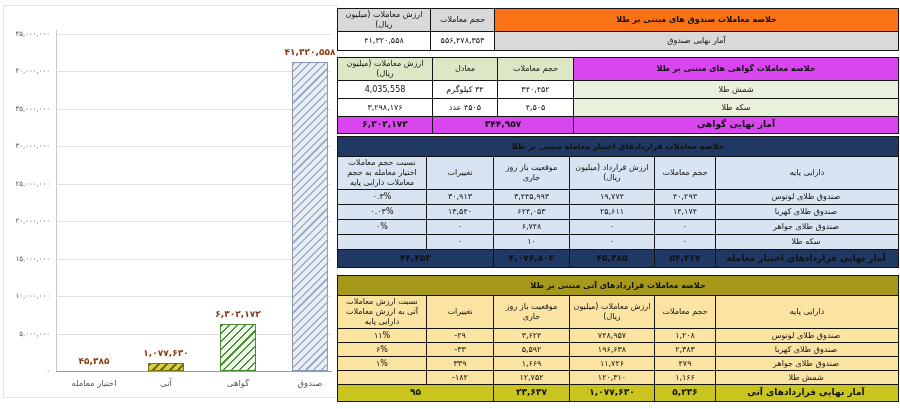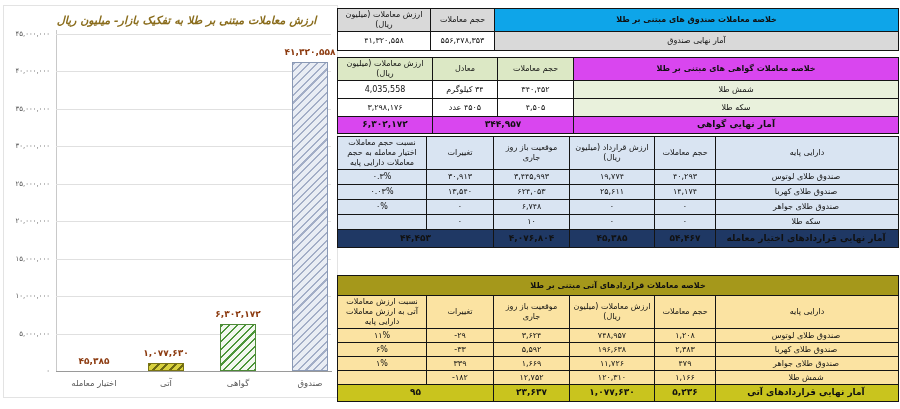--- a/index.html
+++ b/index.html
@@ -26,21 +26,21 @@
   
   .tbl{position:absolute;border-collapse:collapse;table-layout:fixed;direction:rtl;left:337px;}
   .tbl td{border:1px solid #141414;text-align:center;vertical-align:middle;font-size:8px;
           color:#111;padding:1px 3px;line-height:1.25;overflow:hidden;}
   .title-cell{font-size:10px;font-weight:bold;}
   .hd{font-size:7.5px;}
   .num{direction:ltr;background:#fff;}
   .right{text-align:right;padding-right:5px !important;}
   .footrow td{font-weight:bold;font-size:9px;}
 
-  .g-dark{background:#0ea5e9;color:#fff;}
+  .g-dark{background:#f97316;color:#fff;}
   .g-lt{background:#d9d9d9;}
   .gr-dark{background:#d946ef;color:#fff;}
   .gr-lt{background:#dce8c5;}
   .gr-row{background:#e9f1dc;}
   .bl-dark{background:#1f3864;color:#fff;}
   .bl-lt{background:#d9e4f2;}
   .yl-dark{background:#a5981b;color:#fff;}
   .yl-lt{background:#fbe3a2;}
   .yl-foot{background:#c9c41e;color:#fff;}
   td.bl-lt.num, td.yl-lt.num{background:inherit;}
@@ -51,21 +51,20 @@
   .logo{position:absolute;left:841px;top:334px;width:59px;height:74px;opacity:.92;z-index:5;}
   .logo .l1{position:absolute;left:6px;top:26px;font-size:21px;font-weight:bold;color:#1d3252;direction:rtl;}
   .logo .l2{position:absolute;left:2px;top:48px;font-size:21px;font-weight:bold;color:#1ba8a0;direction:rtl;}
 </style>
 </head>
 <body>
 
 <div class="stage">
 
   <div class="chart-card">
-    <div class="chart-title">ارزش معاملات مبتنی بر طلا به تفکیک بازار- میلیون ریال</div>
     <div class="plot" id="chart-plot">
       <div class="vaxis" style="left:52px;top:24px;height:341px;"></div>
       <div class="haxis" style="left:52px;top:365px;width:276px;"></div>
     <div class="ylab" style="left: 2px; top: 361px; width: 44px;">۰</div>
         <div class="gridline" style="left: 52px; top: 328px; width: 275px;"></div>
         <div class="ylab" style="left: 2px; top: 324px; width: 44px;">۵,۰۰۰,۰۰۰</div>
         <div class="gridline" style="left: 52px; top: 290px; width: 275px;"></div>
         <div class="ylab" style="left: 2px; top: 286px; width: 44px;">۱۰,۰۰۰,۰۰۰</div>
         <div class="gridline" style="left: 52px; top: 253px; width: 275px;"></div>
         <div class="ylab" style="left: 2px; top: 249px; width: 44px;">۱۵,۰۰۰,۰۰۰</div>
@@ -152,20 +151,23 @@
   <table class="tbl" style="top:136px;">
     <colgroup>
         <col style="width:183px">
         <col style="width:61px">
         <col style="width:85px">
         <col style="width:76px">
         <col style="width:67px">
         <col style="width:89px">
       </colgroup>
     <tbody>
+      <tr style="height:20px">
+        <td colspan="6" class="bl-dark title-cell">خلاصه معاملات قراردادهای اختیار معامله مبتنی بر طلا</td>
+      </tr>
       <tr style="height:32px">
         <td class="bl-lt hd">دارایی پایه</td>
         <td class="bl-lt hd">حجم معاملات</td>
         <td class="bl-lt hd">ارزش قرارداد (میلیون ریال)</td>
         <td class="bl-lt hd">موقعیت باز روز جاری</td>
         <td class="bl-lt hd">تغییرات</td>
         <td class="bl-lt hd">نسبت حجم معاملات اختیار معامله به حجم معاملات دارایی پایه</td>
       </tr>
       <tr style="height:15px">
         <td class="bl-lt right">صندوق طلای لوتوس</td>

